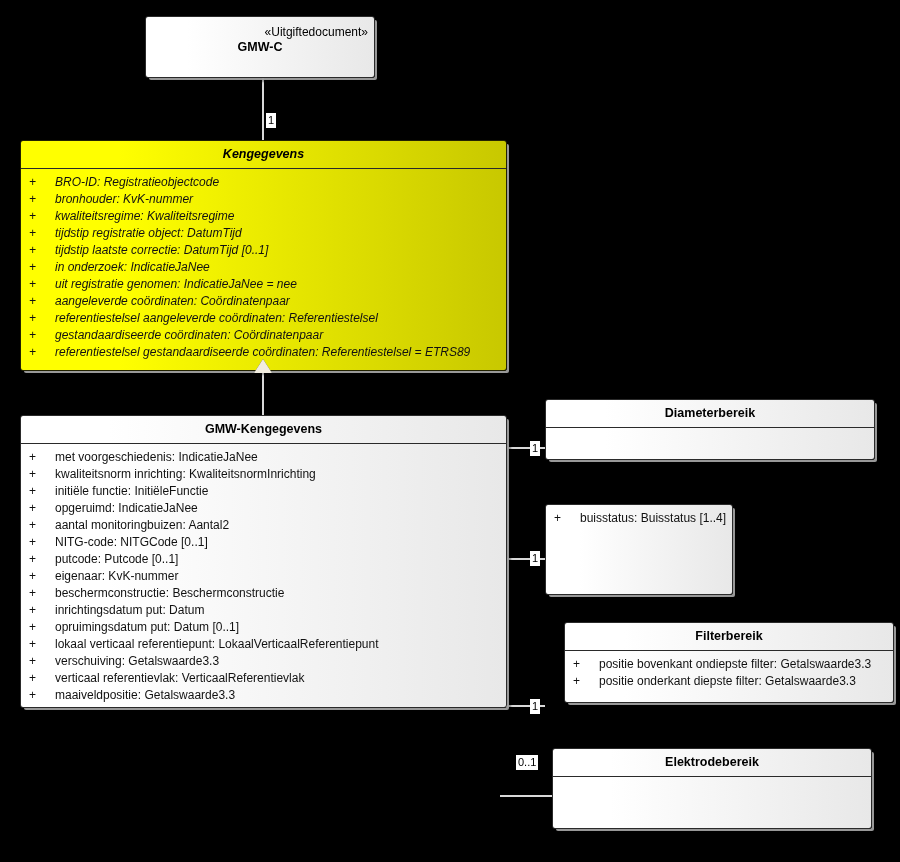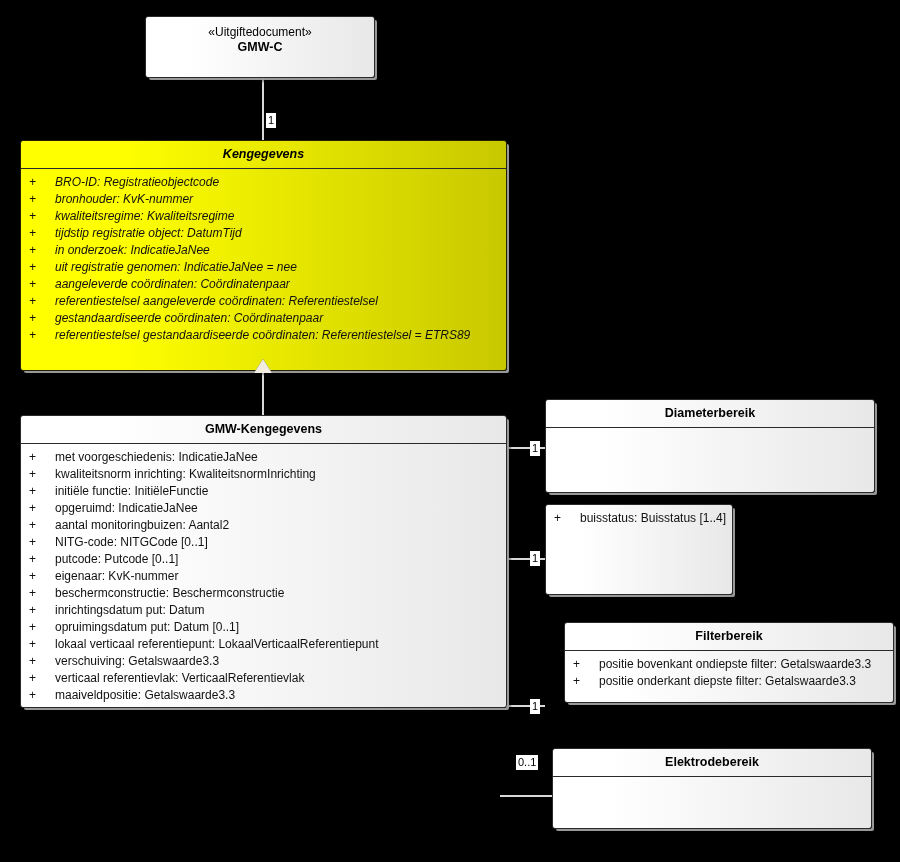--- a/index.html
+++ b/index.html
@@ -44,20 +44,21 @@
     color: #000;
     padding: 6px 6px 6px 6px;
     line-height: 15px;
     border-bottom: 1px solid #2a2a2a;
   }
   .stereotype {
     display: block;
     font-weight: normal;
     font-size: 12px;
     line-height: 15px;
+    text-align: right;
   }
   .uml-attrs {
     padding: 5px 4px 6px 4px;
   }
   .uml-attr {
     font-size: 12px;
     line-height: 17px;
     color: #111;
     white-space: nowrap;
     padding-left: 4px;
@@ -117,20 +118,21 @@
 
   <div class="uml-class yellow" style="left:20px; top:140px; width:487px; height:231px;">
     <div class="uml-header">
       <span>Kengegevens</span>
     </div>
     <div class="uml-attrs">
       <div class="uml-attr"><span class="vis">+</span><span>BRO-ID: Registratieobjectcode</span></div>
       <div class="uml-attr"><span class="vis">+</span><span>bronhouder: KvK-nummer</span></div>
       <div class="uml-attr"><span class="vis">+</span><span>kwaliteitsregime: Kwaliteitsregime</span></div>
       <div class="uml-attr"><span class="vis">+</span><span>tijdstip registratie object: DatumTijd</span></div>
+      <div class="uml-attr"><span class="vis">+</span><span>tijdstip laatste correctie: DatumTijd [0..1]</span></div>
       <div class="uml-attr"><span class="vis">+</span><span>in onderzoek: IndicatieJaNee</span></div>
       <div class="uml-attr"><span class="vis">+</span><span>uit registratie genomen: IndicatieJaNee = nee</span></div>
       <div class="uml-attr"><span class="vis">+</span><span>aangeleverde coördinaten: Coördinatenpaar</span></div>
       <div class="uml-attr"><span class="vis">+</span><span>referentiestelsel aangeleverde coördinaten: Referentiestelsel</span></div>
       <div class="uml-attr"><span class="vis">+</span><span>gestandaardiseerde coördinaten: Coördinatenpaar</span></div>
       <div class="uml-attr"><span class="vis">+</span><span>referentiestelsel gestandaardiseerde coördinaten: Referentiestelsel = ETRS89</span></div>
     </div>
   </div>
 
   <div class="line h" style="left:505px; top:447px; width:40px;"></div>
@@ -161,21 +163,21 @@
       <div class="uml-attr"><span class="vis">+</span><span>beschermconstructie: Beschermconstructie</span></div>
       <div class="uml-attr"><span class="vis">+</span><span>inrichtingsdatum put: Datum</span></div>
       <div class="uml-attr"><span class="vis">+</span><span>opruimingsdatum put: Datum [0..1]</span></div>
       <div class="uml-attr"><span class="vis">+</span><span>lokaal verticaal referentiepunt: LokaalVerticaalReferentiepunt</span></div>
       <div class="uml-attr"><span class="vis">+</span><span>verschuiving: Getalswaarde3.3</span></div>
       <div class="uml-attr"><span class="vis">+</span><span>verticaal referentievlak: VerticaalReferentievlak</span></div>
       <div class="uml-attr"><span class="vis">+</span><span>maaiveldpositie: Getalswaarde3.3</span></div>
     </div>
   </div>
 
-  <div class="uml-class" style="left:545px; top:399px; width:330px; height:94px;">
+  <div class="uml-class" style="left:545px; top:399px; width:330px; height:61px;">
     <div class="uml-header">
       <span>Diameterbereik</span>
     </div>
   </div>
 
   <div class="uml-class" style="left:545px; top:504px; width:188px; height:91px;">
     <div class="uml-attrs">
       <div class="uml-attr"><span class="vis">+</span><span>buisstatus: Buisstatus [1..4]</span></div>
     </div>
   </div>

